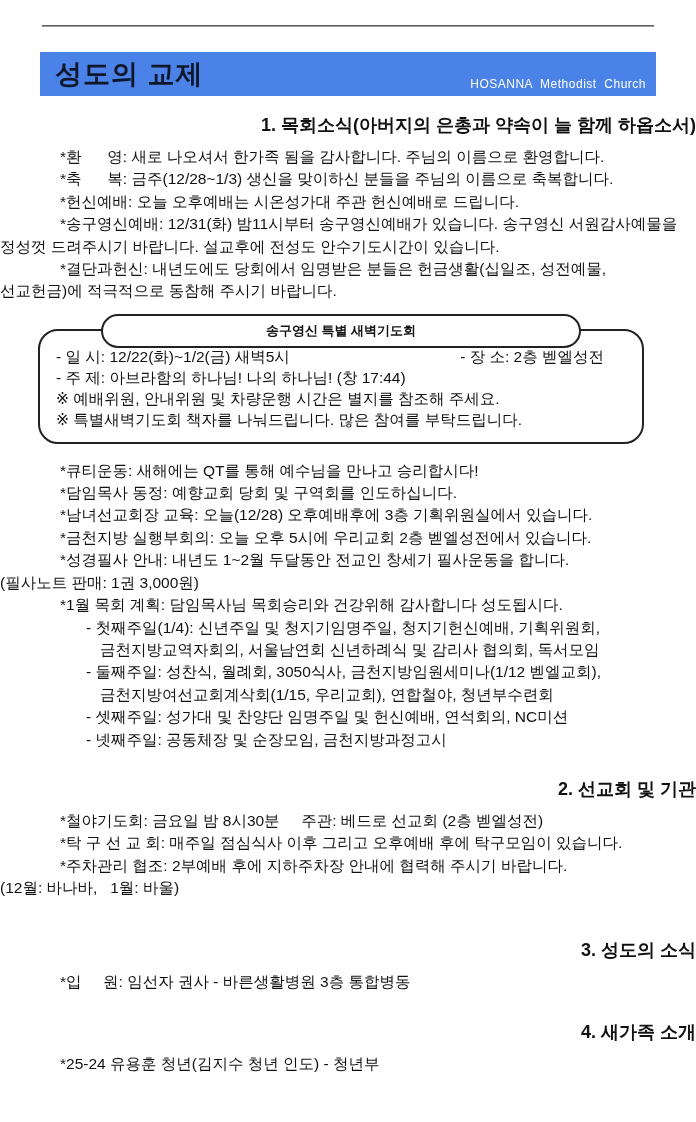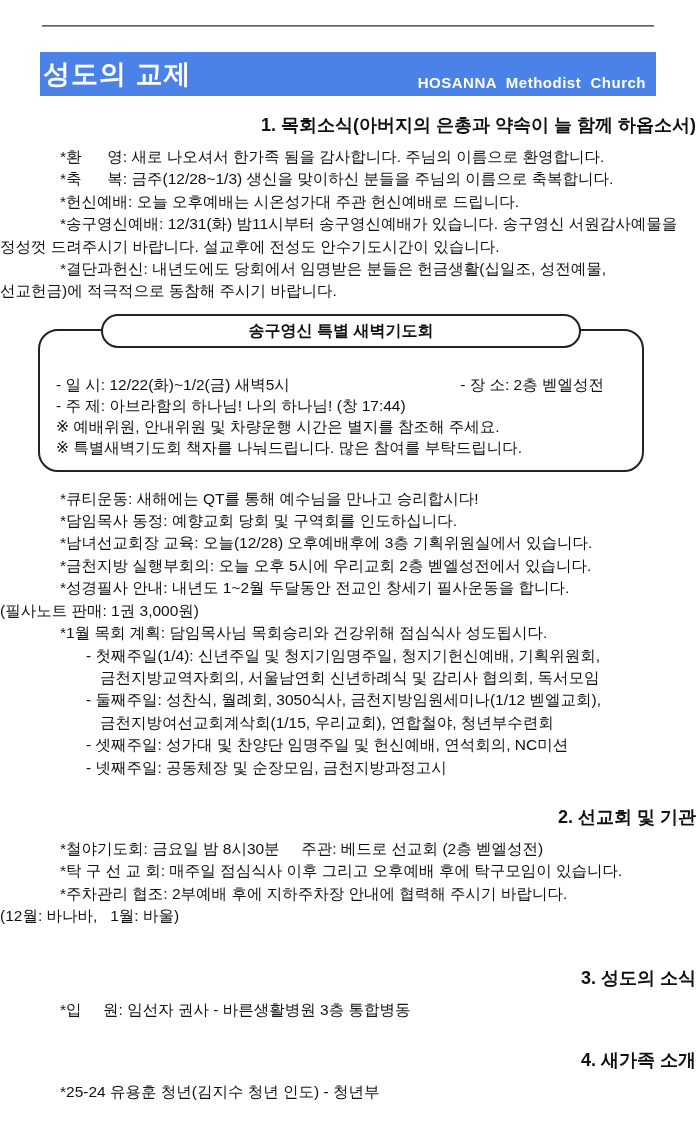--- a/index.html
+++ b/index.html
@@ -28,32 +28,32 @@
   .rule.top { margin-top: 25px; }
   .banner {
     margin: 25px 40px 0 40px;
     height: 44px;
     background: #4a82e8;
     display: flex;
     justify-content: space-between;
     align-items: stretch;
   }
   .banner-title {
-    color: #ffffff;
+    color: #0f172a;
     font-weight: bold;
     font-size: 27px;
     letter-spacing: 1px;
-    padding-left: 3px;
+    padding-left: 15px;
     align-self: center;
     line-height: 44px;
   }
   .banner-sub {
     color: #ffffff;
-    font-weight: bold;
-    font-size: 15px;
+    font-weight: normal;
+    font-size: 12px;
     align-self: flex-end;
     padding: 0 10px 5px 0;
     letter-spacing: 0.5px;
     white-space: pre;
   }
   .sec-heading {
     font-size: 18px;
     font-weight: bold;
     margin: 17px 0 9px 36px;
     white-space: pre;
@@ -80,34 +80,33 @@
     top: -17px;
     left: 50%;
     transform: translateX(-50%);
     width: 476px;
     height: 30px;
     background: #ffffff;
     border: 2px solid #222222;
     border-radius: 17px;
     text-align: center;
     font-weight: bold;
-    font-size: 16px;
+    font-size: 13px;
     line-height: 29px;
     white-space: pre;
   }
   .box-ln {
     font-size: 15.5px;
     line-height: 21.2px;
     white-space: pre;
   }
   .box-row1 {
     display: flex;
     justify-content: space-between;
     padding-right: 24px;
-    margin-top: 28px;
   }
 </style>
 </head>
 <body>
 
 <div class="page">
 
   <div class="rule top"></div>
 
   <div class="banner" style="background: rgb(74, 130, 232);">
@@ -136,21 +135,21 @@
       <div class="box-ln">※ 예배위원, 안내위원 및 차량운행 시간은 별지를 참조해 주세요.</div>
       <div class="box-ln">※ 특별새벽기도회 책자를 나눠드립니다. 많은 참여를 부탁드립니다.</div>
     </div>
 
     <div class="ln ind-item">*큐티운동: 새해에는 QT를 통해 예수님을 만나고 승리합시다!</div>
     <div class="ln ind-item">*담임목사 동정: 예향교회 당회 및 구역회를 인도하십니다.</div>
     <div class="ln ind-item">*남녀선교회장 교육: 오늘(12/28) 오후예배후에 3층 기획위원실에서 있습니다.</div>
     <div class="ln ind-item">*금천지방 실행부회의: 오늘 오후 5시에 우리교회 2층 벧엘성전에서 있습니다.</div>
     <div class="ln ind-item">*성경필사 안내: 내년도 1~2월 두달동안 전교인 창세기 필사운동을 합니다.</div>
     <div class="ln ind-cont">(필사노트 판매: 1권 3,000원)</div>
-    <div class="ln ind-item">*1월 목회 계획: 담임목사님 목회승리와 건강위해 점심식사 성도됩시다.</div>
+    <div class="ln ind-item">*1월 목회 계획: 담임목사님 목회승리와 건강위해 감사합니다 성도됩시다.</div>
     <div class="ln ind-sub">- 첫째주일(1/4): 신년주일 및 청지기임명주일, 청지기헌신예배, 기획위원회,</div>
     <div class="ln ind-subcont">금천지방교역자회의, 서울남연회 신년하례식 및 감리사 협의회, 독서모임</div>
     <div class="ln ind-sub">- 둘째주일: 성찬식, 월례회, 3050식사, 금천지방임원세미나(1/12 벧엘교회),</div>
     <div class="ln ind-subcont">금천지방여선교회계삭회(1/15, 우리교회), 연합철야, 청년부수련회</div>
     <div class="ln ind-sub">- 셋째주일: 성가대 및 찬양단 임명주일 및 헌신예배, 연석회의, NC미션</div>
     <div class="ln ind-sub">- 넷째주일: 공동체장 및 순장모임, 금천지방과정고시</div>
   </div>
 
   <div>
     <div class="sec-heading" style="margin-top:26px;">2. 선교회 및 기관</div>

